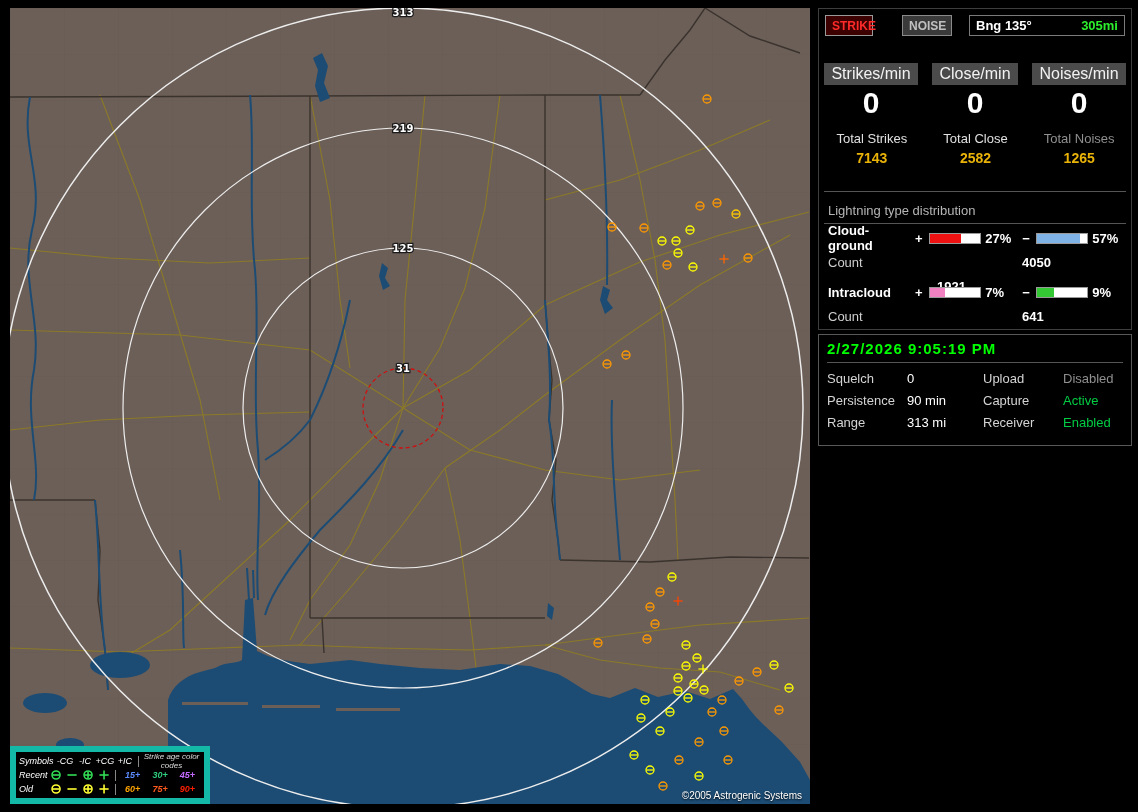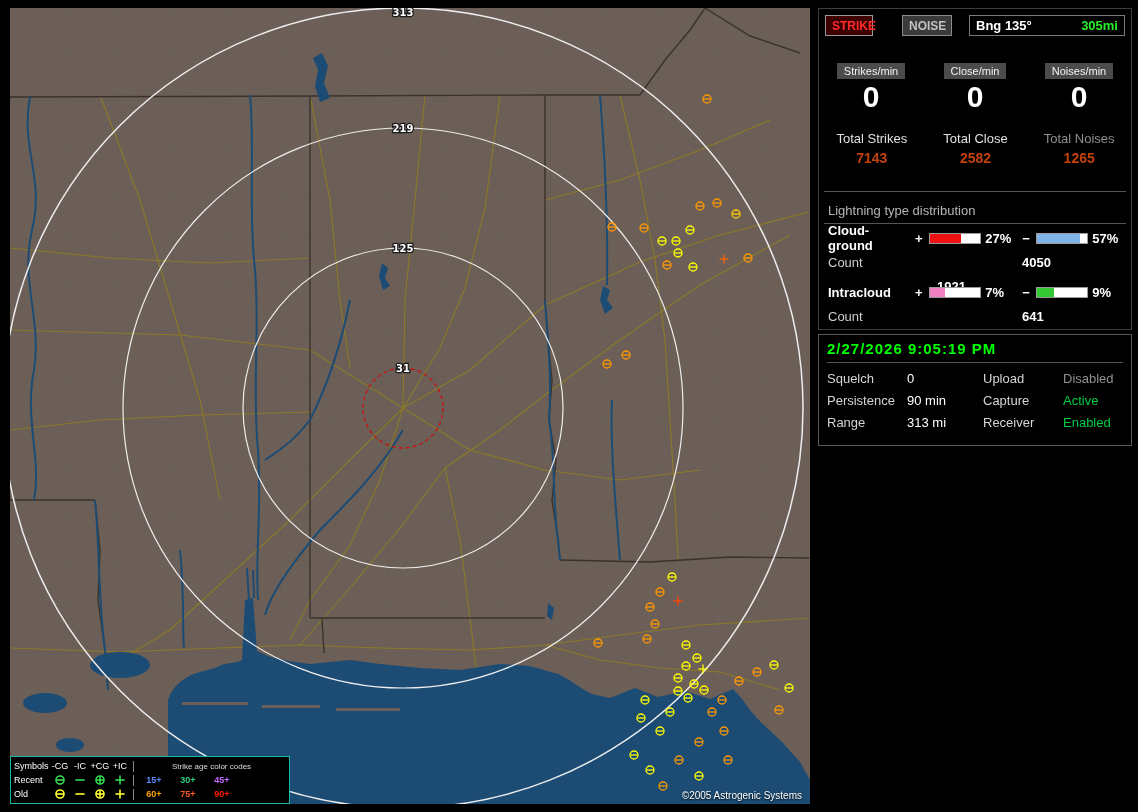--- a/index.html
+++ b/index.html
@@ -4,22 +4,22 @@
 <style>
   html,body{margin:0;padding:0;background:#000;}
   .screen{position:relative;width:1138px;height:812px;background:#000;overflow:hidden;
           font-family:"Liberation Sans",sans-serif;}
   
   .map{position:absolute;left:10px;top:8px;width:800px;height:796px;background:#6c5f58;overflow:hidden;}
   .map-svg{position:absolute;left:0;top:0;}
   .map-svg text{font-family:"DejaVu Sans",sans-serif;}
   .map-copyright{position:absolute;right:8px;bottom:3px;color:#fff;font-size:10px;text-shadow:0 1px 2px #000;}
   
-  .legend{position:absolute;left:0;bottom:0;width:280px;background:#000;border:1px solid #14b8a6;
-          font-size:9px;color:#fff;padding:2px 3px;box-sizing:border-box;}
+  .legend{position:absolute;left:0;bottom:0;width:200px;background:#000;border:6px solid #14b8a6;
+          font-size:9px;color:#fff;padding:2px 3px;box-sizing:border-box;font-style:italic;}
   .lg-header,.lg-row{display:flex;align-items:center;height:14px;}
   .lg-title,.lg-label{width:36px;}
   .lg-col{width:20px;text-align:center;}
   .lg-glyph{width:20px;height:12px;}
   .lg-div{width:1px;height:11px;background:#888;margin:0 3px;}
   .lg-agehdr{flex:1;text-align:center;font-size:8px;color:#ddd;}
   .lg-age{width:34px;text-align:center;font-weight:bold;}
   
   .sidebar{position:absolute;left:818px;top:8px;width:314px;height:796px;color:#fff;font-size:13px;}
   .panel{position:absolute;left:0;right:0;background:#000;box-sizing:border-box;}
@@ -29,26 +29,26 @@
   .btn-row{position:absolute;top:6px;left:6px;right:6px;height:22px;}
   .btn{position:absolute;top:0;height:21px;font:bold 12px "Liberation Sans",sans-serif;cursor:pointer;}
   .strike-btn{left:0;width:48px;background:#3c0000;color:#ff2a2a;border:1px solid #999;}
   .noise-btn{left:53px;width:50px;background:#3a3a3a;color:#c0c0c0;border:1px solid #8a8a8a;margin-left:24px;}
   .bng-box{position:absolute;right:0;top:0;width:142px;height:19px;border:1px solid #7a7a7a;background:#000;
            display:flex;justify-content:space-between;align-items:center;padding:0 6px;gap:44px;}
   .bng-label{color:#fff;font-weight:bold;font-size:13px;}
   .bng-range{color:#2dee2d;font-weight:bold;font-size:13px;}
   .rates{position:absolute;top:54px;left:0;right:0;display:flex;}
   .rate-col{flex:1;text-align:center;}
-  .chip{display:inline-block;background:#4b4b4b;color:#f2f2f2;font-size:11px;padding:2px 7px;}
+  .chip{display:inline-block;background:#4b4b4b;color:#f2f2f2;font-size:16px;padding:2px 7px;}
   .big-zero{color:#fff;font-size:30px;font-weight:bold;margin-top:2px;line-height:32px;}
   .totals{position:absolute;top:122px;left:1px;right:0;display:flex;}
   .total-col{flex:1;text-align:center;}
   .total-label{font-size:13px;color:#e0e0e0;}
-  .total-value{color:#c2410c;font-size:14px;font-weight:bold;margin-top:4px;}
+  .total-value{color:#eab308;font-size:14px;font-weight:bold;margin-top:4px;}
   .divider{position:absolute;top:182px;left:5px;right:5px;border-top:1px solid #555;}
   .dist-title{position:absolute;top:194px;left:9px;color:#b5b5b5;font-size:13px;}
   .dist-underline{position:absolute;top:214px;left:5px;right:5px;border-top:1px solid #555;}
   .dist-row{position:absolute;left:9px;right:4px;height:14px;display:flex;align-items:center;}
   .dist-label{width:88px;color:#fff;font-weight:bold;font-size:13px;}
   .sign{width:13px;color:#fff;font-weight:bold;text-align:center;}
   .bar{width:52px;height:9px;background:#fff;border:1px solid #9a9a9a;margin:0 4px;overflow:hidden;}
   .bar-fill{display:block;height:100%;}
   .pct{width:36px;color:#fff;font-weight:bold;font-size:13px;}
   .count-row{position:absolute;left:9px;display:flex;font-size:13px;}

